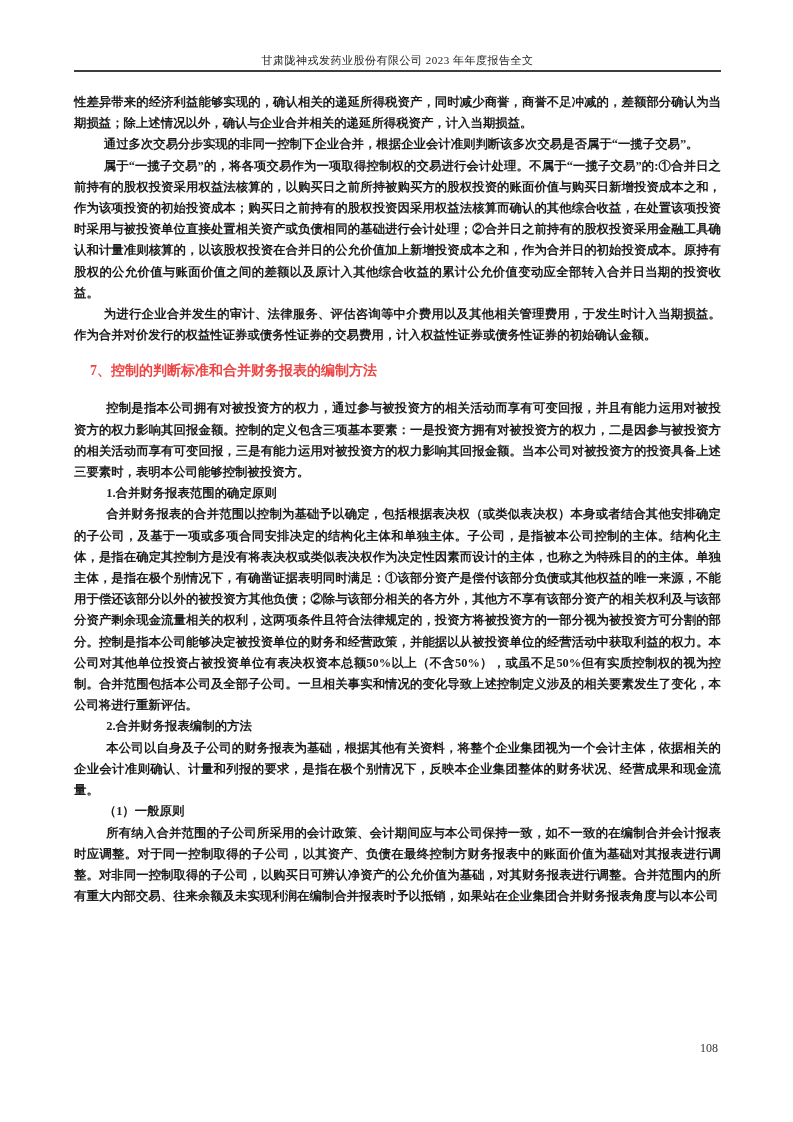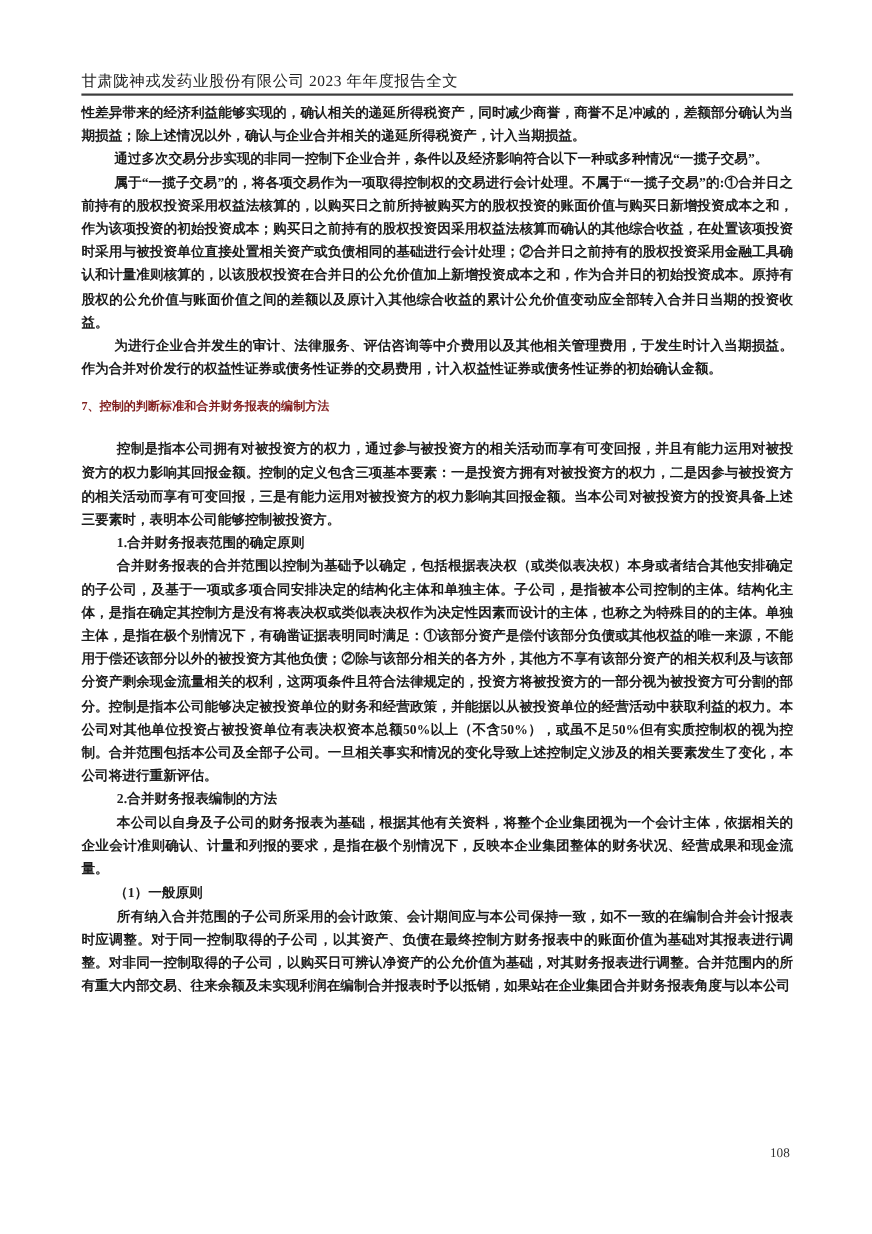--- a/index.html
+++ b/index.html
@@ -17,26 +17,25 @@
     color: #1c1c1c;
   }
   .page-header {
     position: absolute;
     left: 74px;
     right: 72px;
     top: 52px;
   }
   .page-header .header-title {
     display: block;
-    text-align: left;
-    font-size: 14px;
+    text-align: center;
+    font-size: 11px;
     line-height: 16px;
     color: #222222;
     letter-spacing: 0.5px;
-    margin-top: 15px;
   }
   .header-rule {
     margin-top: 2px;
     border-bottom: 2px solid #3d3d3d;
     height: 0;
   }
   .doc-body {
     position: absolute;
     left: 74px;
     right: 72px;
@@ -50,25 +49,25 @@
     letter-spacing: 0;
     font-weight: bold;
   }
   .doc-body p.ind {
     text-indent: 2.4em;
   }
   .doc-body p.ind3 {
     text-indent: 2.6em;
   }
   .section-heading {
-    margin: 14px 0 17px 0;
-    font-size: 11px;
+    margin: 14px 0 17px 16px;
+    font-size: 14px;
     font-weight: 700;
     line-height: 21px;
-    color: #7f1d1d;
+    color: #ef4444;
     text-align: left;
   }
   .page-number {
     position: absolute;
     top: 1041px;
     right: 75px;
     font-size: 12px;
     color: #333333;
     margin-left: 44px;
   }
@@ -78,21 +77,21 @@
 
 <div class="page">
 
   <div class="page-header">
     <span class="header-title">甘肃陇神戎发药业股份有限公司 2023 年年度报告全文</span>
     <div class="header-rule"></div>
   </div>
 
   <div class="doc-body">
     <p class="noind">性差异带来的经济利益能够实现的，确认相关的递延所得税资产，同时减少商誉，商誉不足冲减的，差额部分确认为当期损益；除上述情况以外，确认与企业合并相关的递延所得税资产，计入当期损益。</p>
-    <p class="ind">通过多次交易分步实现的非同一控制下企业合并，条件以及经济影响符合以下一种或多种情况“一揽子交易”。</p>
+    <p class="ind">通过多次交易分步实现的非同一控制下企业合并，根据企业会计准则判断该多次交易是否属于“一揽子交易”。</p>
     <p class="ind">属于“一揽子交易”的，将各项交易作为一项取得控制权的交易进行会计处理。不属于“一揽子交易”的:①合并日之前持有的股权投资采用权益法核算的，以购买日之前所持被购买方的股权投资的账面价值与购买日新增投资成本之和，作为该项投资的初始投资成本；购买日之前持有的股权投资因采用权益法核算而确认的其他综合收益，在处置该项投资时采用与被投资单位直接处置相关资产或负债相同的基础进行会计处理；②合并日之前持有的股权投资采用金融工具确认和计量准则核算的，以该股权投资在合并日的公允价值加上新增投资成本之和，作为合并日的初始投资成本。原持有股权的公允价值与账面价值之间的差额以及原计入其他综合收益的累计公允价值变动应全部转入合并日当期的投资收益。</p>
     <p class="ind">为进行企业合并发生的审计、法律服务、评估咨询等中介费用以及其他相关管理费用，于发生时计入当期损益。作为合并对价发行的权益性证券或债务性证券的交易费用，计入权益性证券或债务性证券的初始确认金额。</p>
 
     <h2 class="section-heading">7、控制的判断标准和合并财务报表的编制方法</h2>
 
     <p class="ind3">控制是指本公司拥有对被投资方的权力，通过参与被投资方的相关活动而享有可变回报，并且有能力运用对被投资方的权力影响其回报金额。控制的定义包含三项基本要素：一是投资方拥有对被投资方的权力，二是因参与被投资方的相关活动而享有可变回报，三是有能力运用对被投资方的权力影响其回报金额。当本公司对被投资方的投资具备上述三要素时，表明本公司能够控制被投资方。</p>
     <p class="ind3">1.合并财务报表范围的确定原则</p>
     <p class="ind3">合并财务报表的合并范围以控制为基础予以确定，包括根据表决权（或类似表决权）本身或者结合其他安排确定的子公司，及基于一项或多项合同安排决定的结构化主体和单独主体。子公司，是指被本公司控制的主体。结构化主体，是指在确定其控制方是没有将表决权或类似表决权作为决定性因素而设计的主体，也称之为特殊目的的主体。单独主体，是指在极个别情况下，有确凿证据表明同时满足：①该部分资产是偿付该部分负债或其他权益的唯一来源，不能用于偿还该部分以外的被投资方其他负债；②除与该部分相关的各方外，其他方不享有该部分资产的相关权利及与该部分资产剩余现金流量相关的权利，这两项条件且符合法律规定的，投资方将被投资方的一部分视为被投资方可分割的部分。控制是指本公司能够决定被投资单位的财务和经营政策，并能据以从被投资单位的经营活动中获取利益的权力。本公司对其他单位投资占被投资单位有表决权资本总额50%以上（不含50%），或虽不足50%但有实质控制权的视为控制。合并范围包括本公司及全部子公司。一旦相关事实和情况的变化导致上述控制定义涉及的相关要素发生了变化，本公司将进行重新评估。</p>
     <p class="ind3">2.合并财务报表编制的方法</p>
     <p class="ind3">本公司以自身及子公司的财务报表为基础，根据其他有关资料，将整个企业集团视为一个会计主体，依据相关的企业会计准则确认、计量和列报的要求，是指在极个别情况下，反映本企业集团整体的财务状况、经营成果和现金流量。</p>

